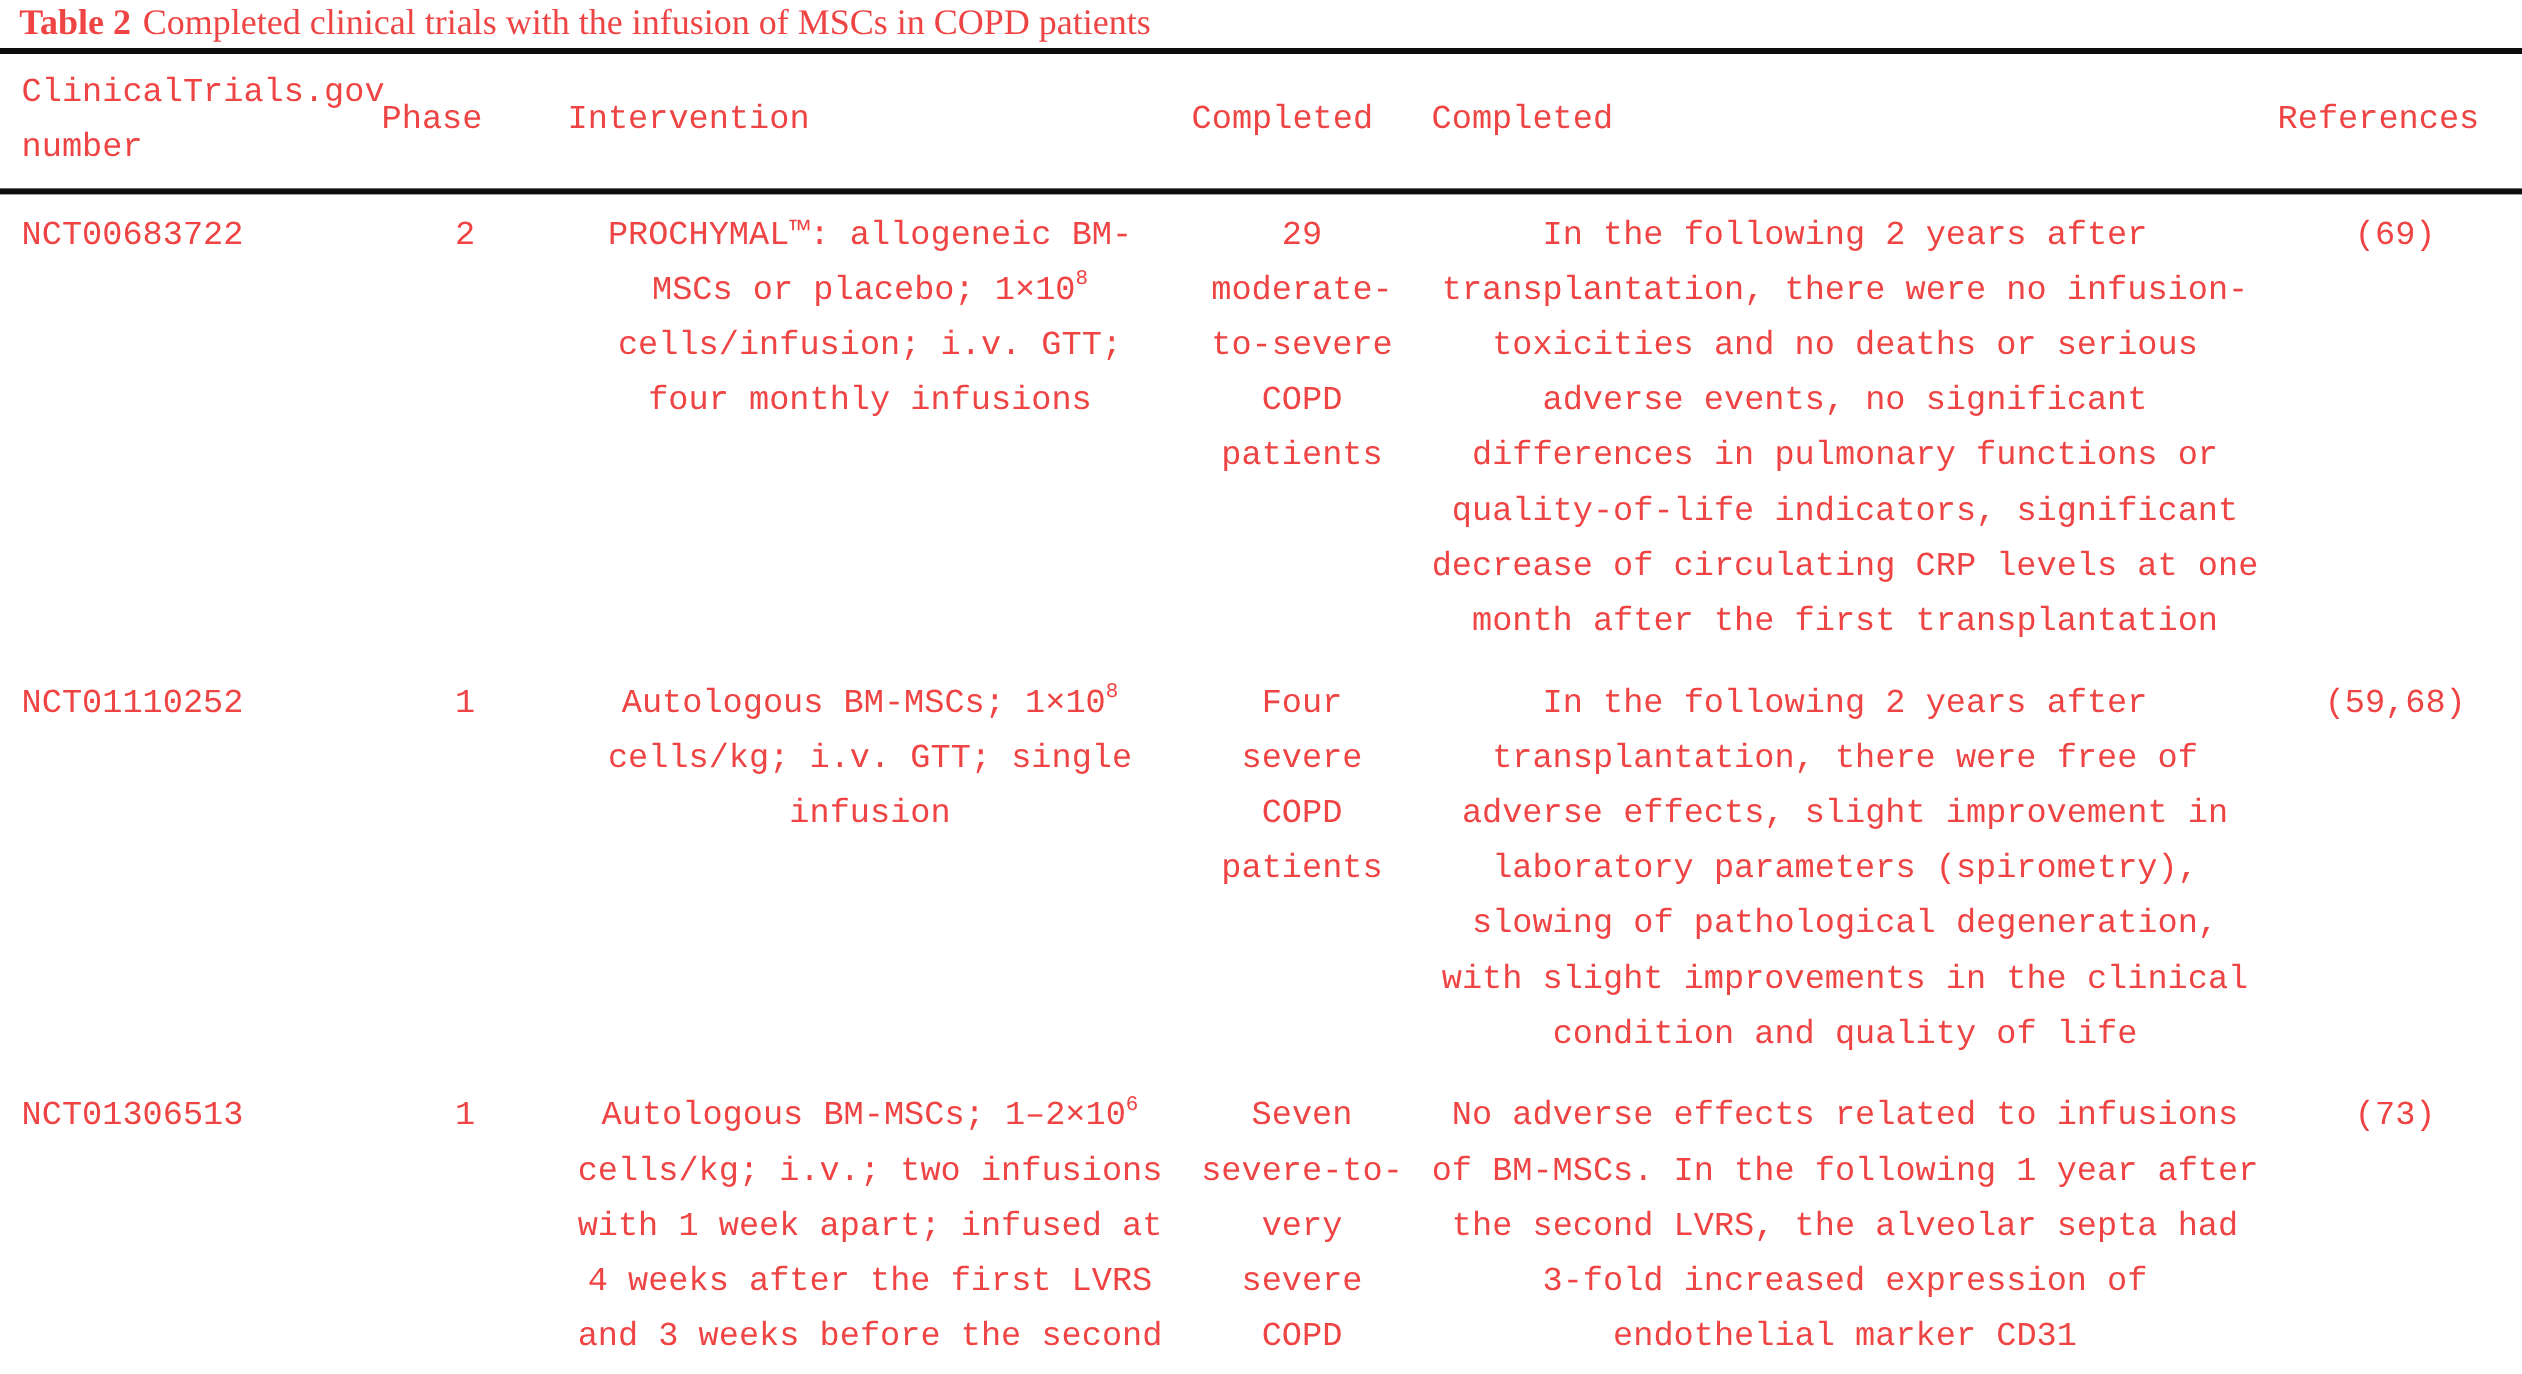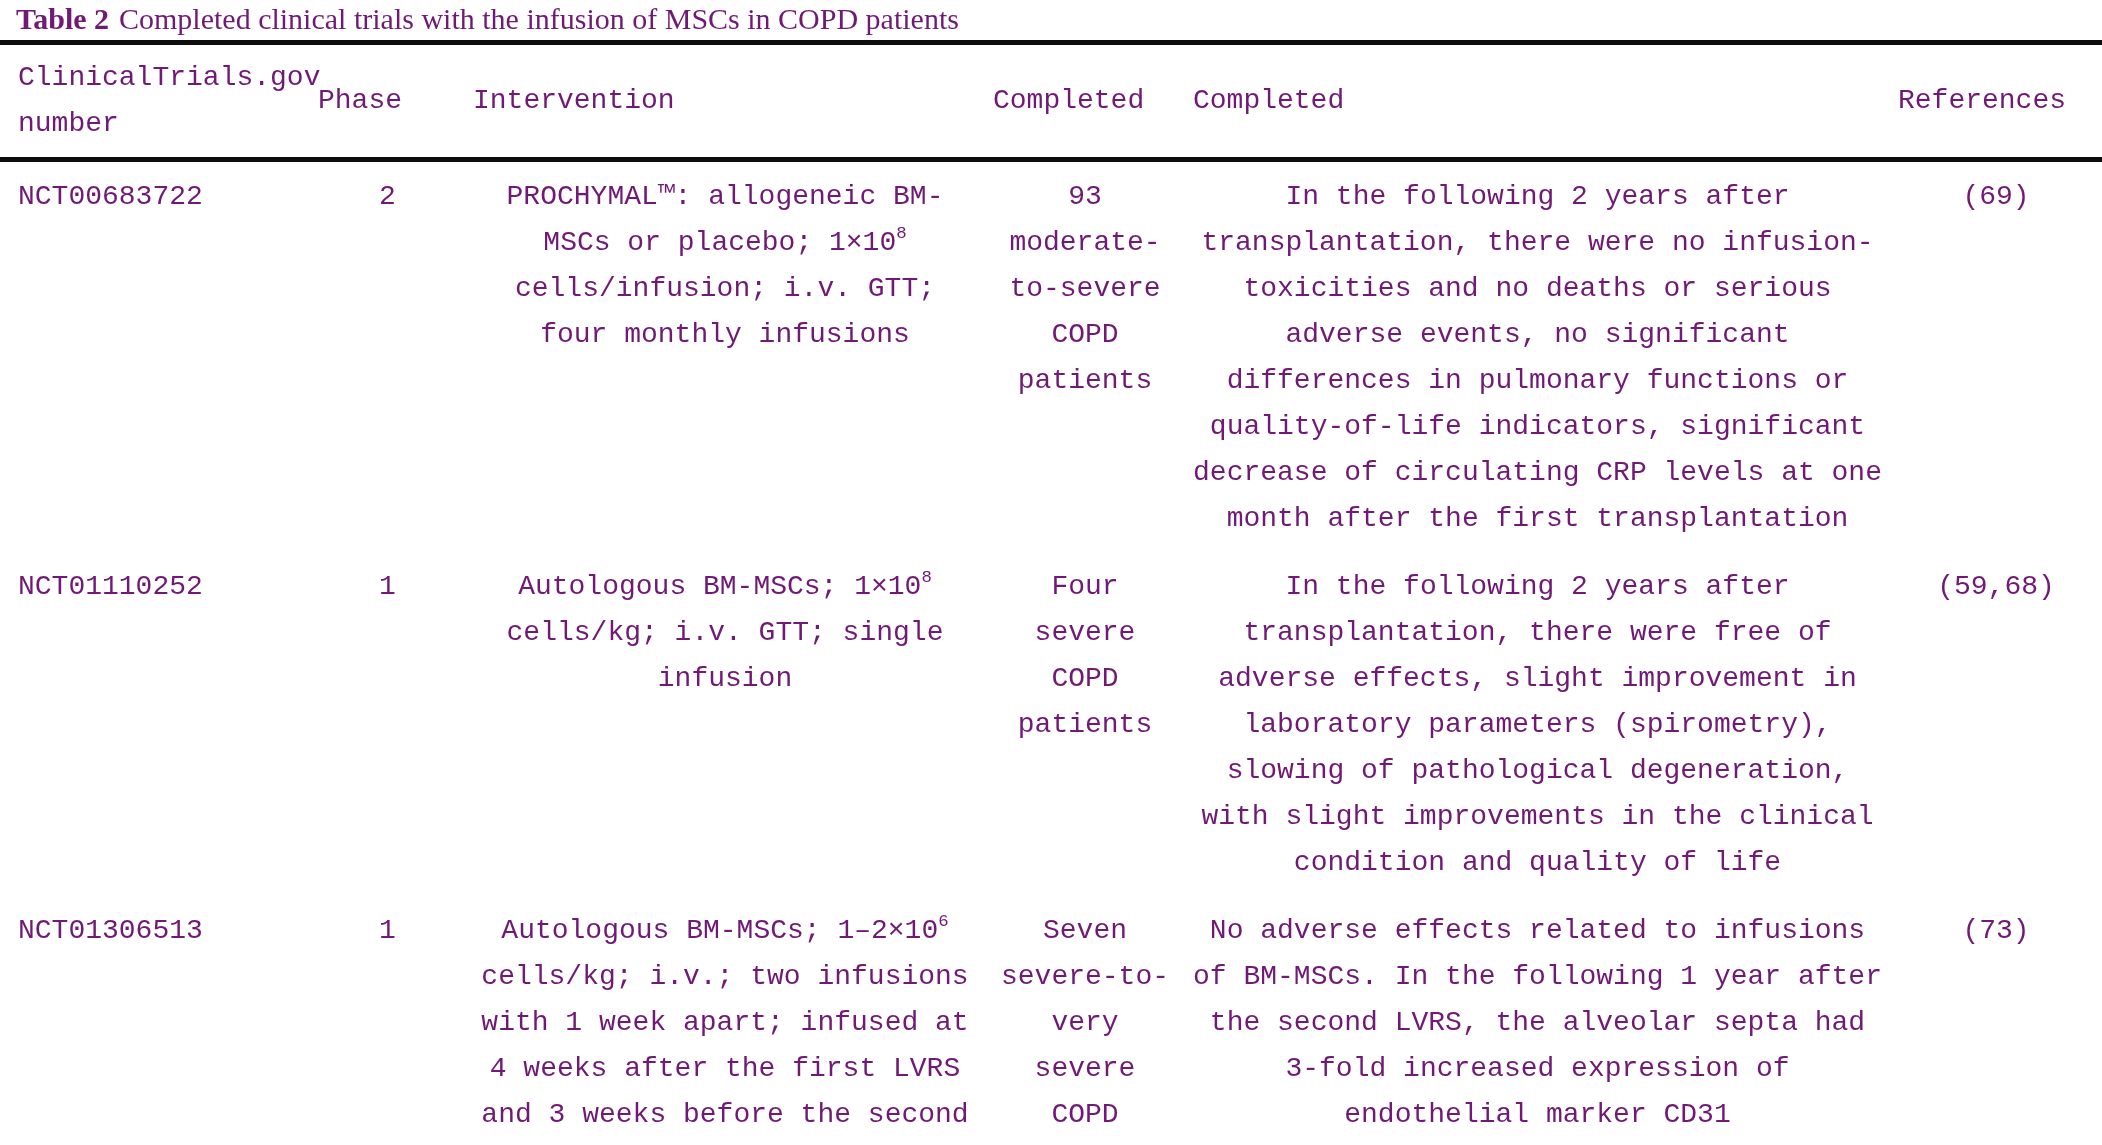--- a/index.html
+++ b/index.html
@@ -6,21 +6,21 @@
     margin: 0;
     padding: 0;
     width: 2102px;
     height: 1145px;
     overflow: hidden;
     background: #ffffff;
   }
   .page {
     width: 2102px;
     height: 1145px;
-    color: #701a75;
+    color: #ef4444;
     font-family: "Liberation Sans", sans-serif;
   }
   .caption {
     font-family: "Liberation Serif", serif;
     font-size: 30px;
     line-height: 34px;
     padding: 2px 0 4px 16px;
     white-space: nowrap;
   }
   .cap-label {
@@ -95,21 +95,21 @@
         <th>Completed</th>
         <th>Completed</th>
         <th>References</th>
       </tr>
     </thead>
     <tbody>
       <tr>
         <td class="c1">NCT00683722</td>
         <td>2</td>
         <td>PROCHYMAL™: allogeneic BM-MSCs or placebo; 1×10<sup>8</sup> cells/infusion; i.v. GTT; four monthly infusions</td>
-        <td>93 moderate-to-severe COPD patients</td>
+        <td>29 moderate-to-severe COPD patients</td>
         <td>In the following 2 years after transplantation, there were no infusion-toxicities and no deaths or serious adverse events, no significant differences in pulmonary functions or quality-of-life indicators, significant decrease of circulating CRP levels at one month after the first transplantation</td>
         <td>(69)</td>
       </tr>
       <tr>
         <td class="c1">NCT01110252</td>
         <td>1</td>
         <td>Autologous BM-MSCs; 1×10<sup>8</sup> cells/kg; i.v. GTT; single infusion</td>
         <td>Four severe COPD patients</td>
         <td>In the following 2 years after transplantation, there were free of adverse effects, slight improvement in laboratory parameters (spirometry), slowing of pathological degeneration, with slight improvements in the clinical condition and quality of life</td>
         <td>(59,68)</td>

